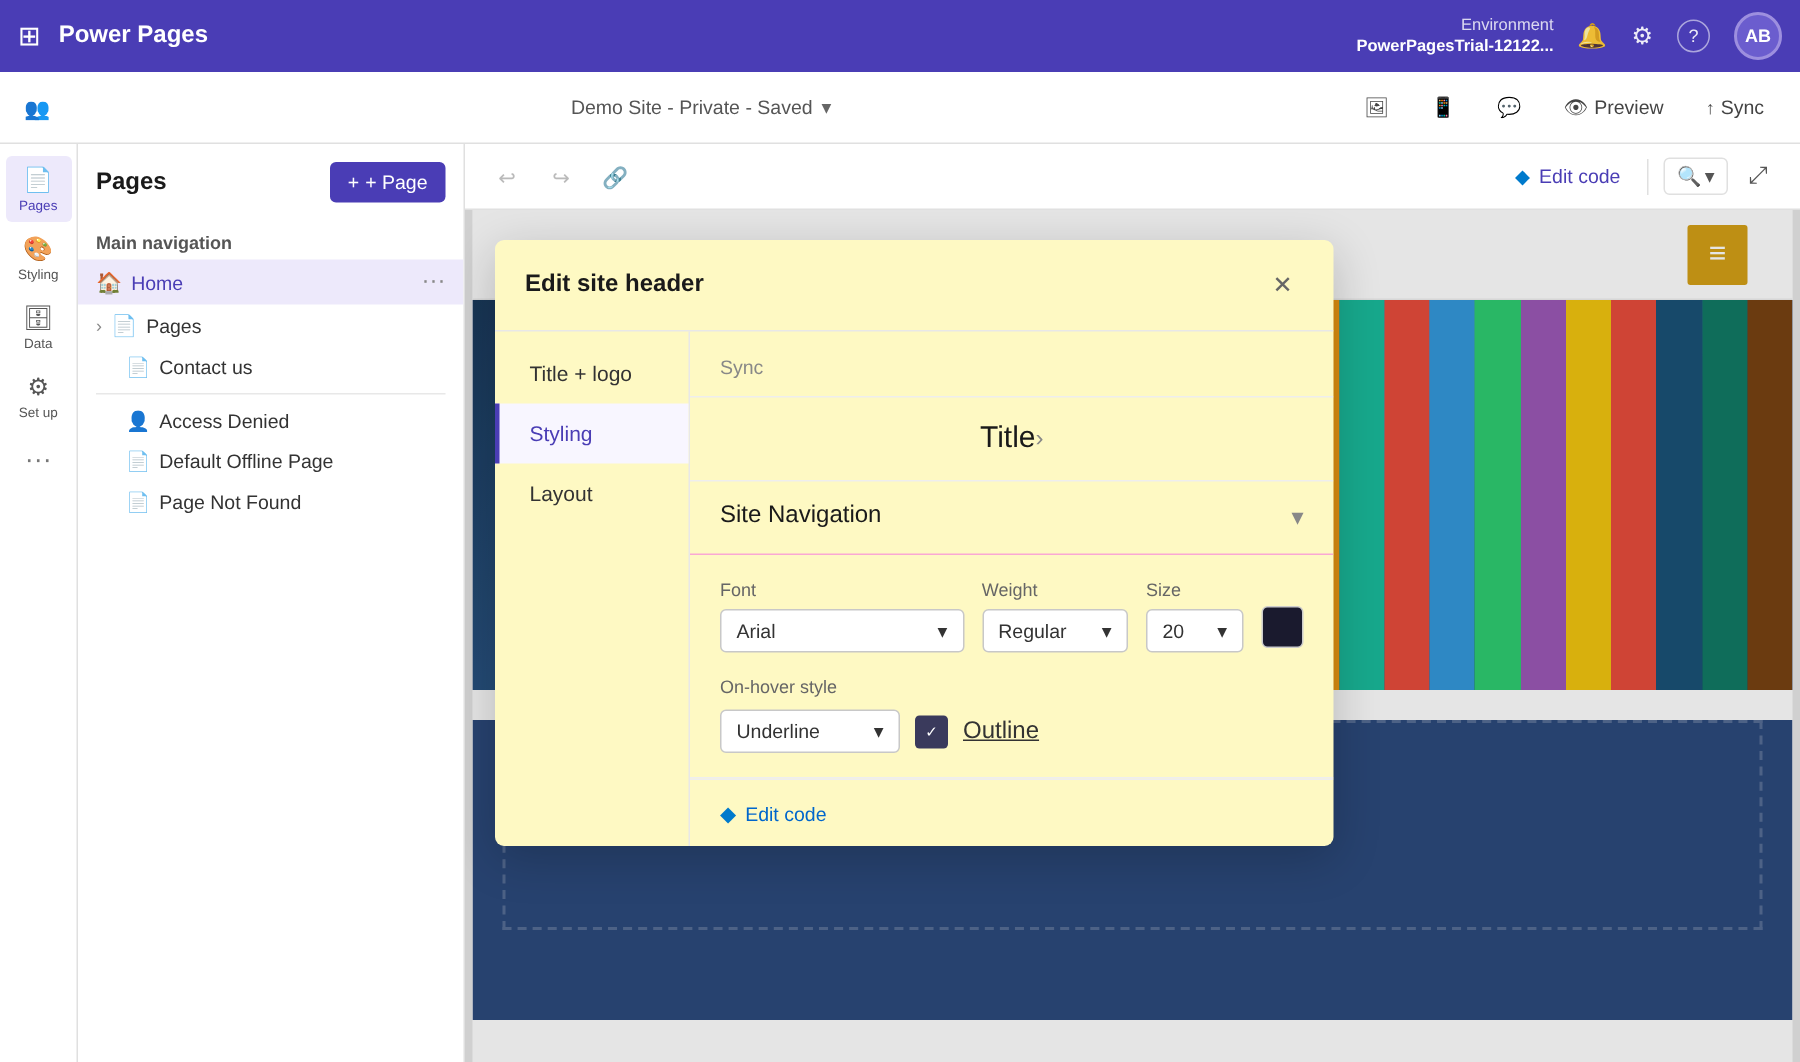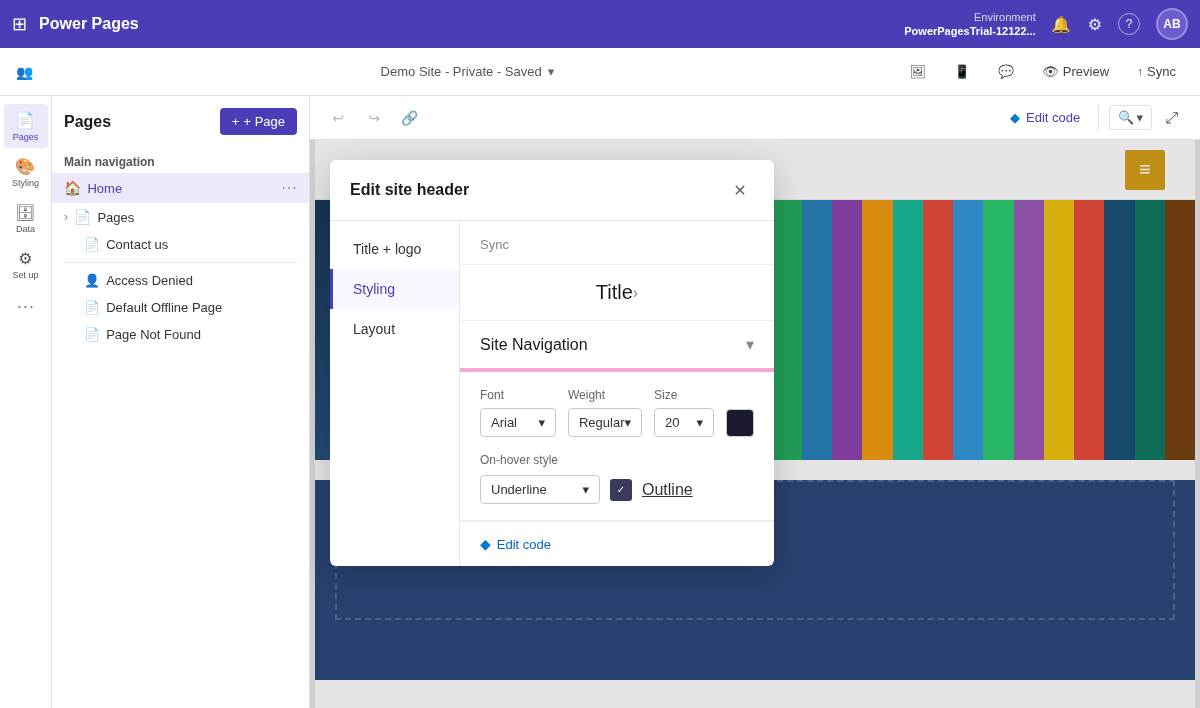--- a/index.html
+++ b/index.html
@@ -274,23 +274,23 @@
       top: 0; left: 0; right: 0; bottom: 0;
       background: rgba(0,0,0,0.1);
       z-index: 100;
       display: flex;
       align-items: flex-start;
       justify-content: flex-start;
       padding-top: 20px;
       padding-left: 20px;
     }
     .modal {
-      background: #ffffff;
+      background: #fef9c3;
       border-radius: 6px;
-      width: 444px;
+      width: 559px;
       box-shadow: 0 8px 32px rgba(0,0,0,0.2);
       overflow: hidden;
     }
     .modal-header {
       display: flex;
       align-items: center;
       justify-content: space-between;
       padding: 16px 20px;
       border-bottom: 1px solid #e8e8e8;
     }
@@ -329,33 +329,32 @@
     }
     .modal-section-row-label { font-size: 20px; font-weight: 400; color: #1a1a1a; }
     .modal-section-row-arrow { color: #888; font-size: 16px; }
 
     
     .modal-nav-expanded {
       border-bottom: 1px solid #eee;
     }
     .modal-nav-expanded-header {
       display: flex;
-      align-items: center;
       justify-content: space-between;
       padding: 14px 20px;
       cursor: pointer;
-      border-bottom: 4px solid #f9a8d4;
+      border-bottom: 1px solid #f9a8d4;
     }
     .modal-nav-expanded-label { font-size: 16px; font-weight: 500; color: #1a1a1a; }
     .modal-nav-expanded-chevron { color: #888; font-size: 16px; }
 
     .modal-nav-content { padding: 16px 20px; }
     .font-row {
       display: flex;
-      align-items: flex-end;
+      align-items: flex-start;
       gap: 12px;
       margin-bottom: 16px;
     }
     .font-row-label { font-size: 12px; color: #666; margin-bottom: 6px; }
     .font-select-wrapper { display: flex; flex-direction: column; }
     .font-select-wrapper.wide { flex: 2; }
     .font-select-wrapper.medium { flex: 1.2; }
     .font-select-wrapper.narrow { flex: 0.8; }
     .select-box {
       border: 1px solid #c8c8c8;

